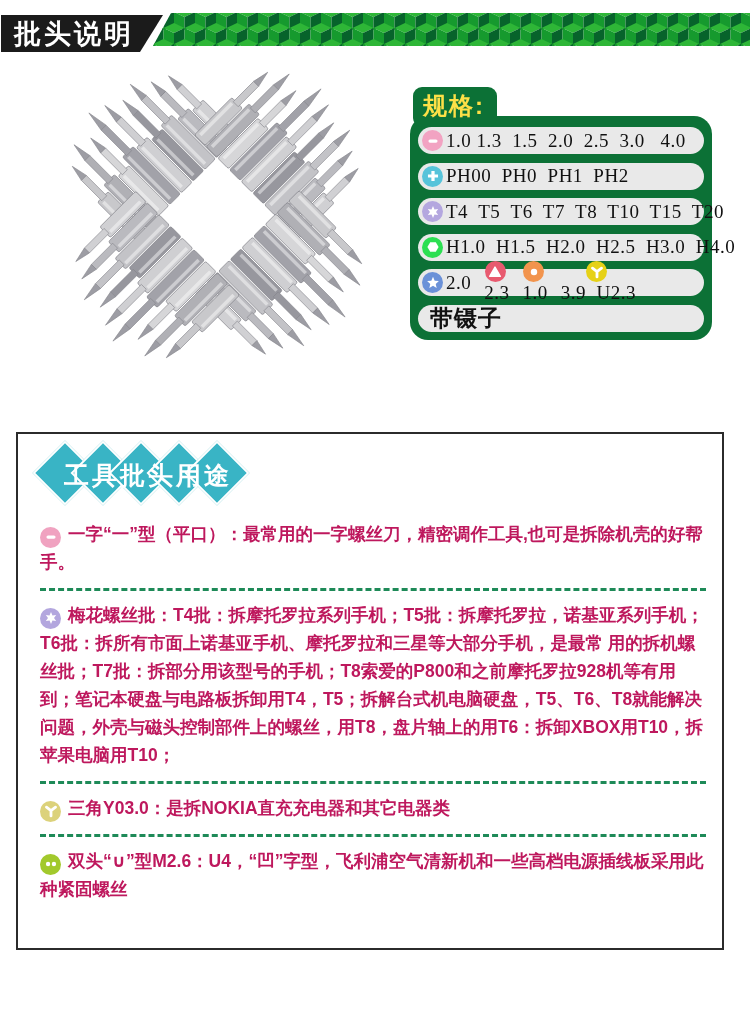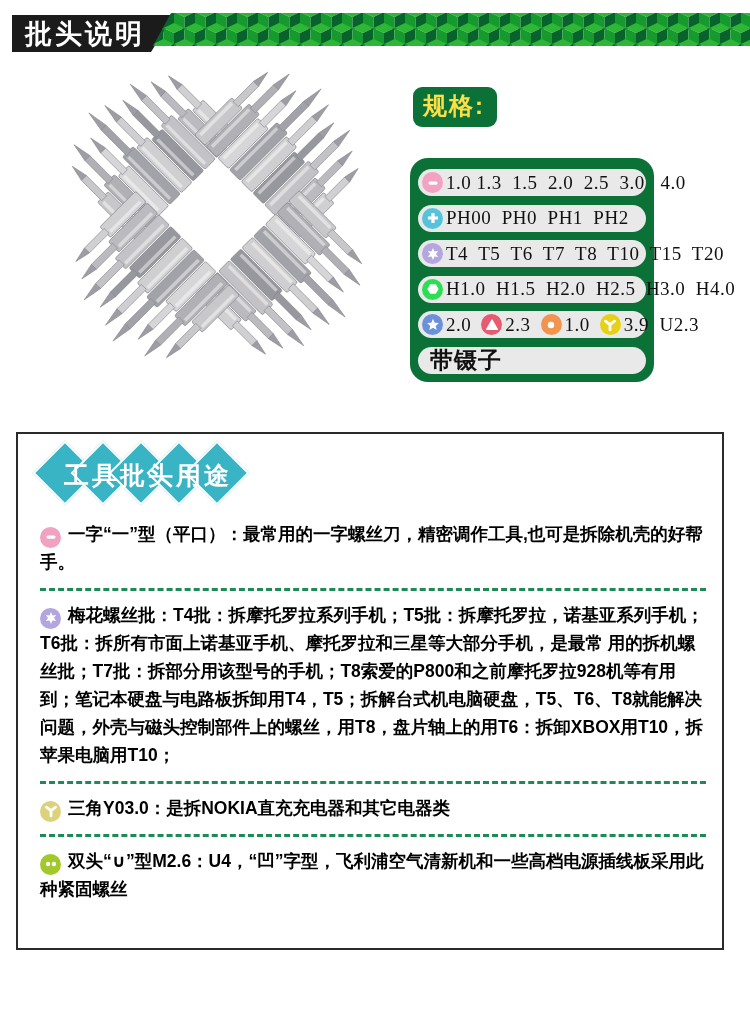--- a/index.html
+++ b/index.html
@@ -1,59 +1,59 @@
 <!DOCTYPE html>
 <html><head>
 <meta charset="utf-8">
 <style>
   html,body{margin:0;padding:0;background:#ffffff;}
   .page{position:relative;width:750px;height:1018px;background:#fff;overflow:hidden;
         font-family:"Liberation Sans","DejaVu Sans",sans-serif;}
 
   
-  .header-badge{position:absolute;left:12px;top:15px;width:162px;height:37px;background:#1b1b1b;
+  .header-badge{position:absolute;left:1px;top:15px;width:162px;height:37px;background:#1b1b1b;
     clip-path:polygon(0 0,100% 0,calc(100% - 23px) 100%,0 100%);
     display:flex;align-items:center;}
   .header-badge span{color:#fff;font-size:27px;font-weight:bold;letter-spacing:3px;padding-left:13px;}
   .header-strip{position:absolute;left:153px;top:13px;width:597px;height:33px;overflow:hidden;
     clip-path:polygon(18px 0,100% 0,100% 100%,0 100%);}
 
   
   .photo{position:absolute;left:28px;top:64px;width:368px;height:300px;}
 
   
   .spec-label{position:absolute;left:413px;top:87px;background:#0c7136;color:#fde047;
     font-size:24px;font-weight:bold;padding:3px 12px 5px 10px;border-radius:9px;letter-spacing:2px;z-index:2;}
-  .spec-panel{position:absolute;left:410px;top:116px;width:244px;height:224px;background:#0c7136;
+  .spec-panel{position:absolute;left:410px;top:116px;width:302px;height:224px;background:#0c7136;
     border-radius:18px;box-sizing:border-box;padding:11px 8px 8px 8px;z-index:1;
-    display:flex;flex-direction:column;justify-content:space-between;margin-top:42px;}
+    display:flex;flex-direction:column;justify-content:space-between;}
   .pill{height:27px;background:#e9e9e9;border-radius:14px;display:flex;align-items:center;
     padding:0 8px 0 4px;box-sizing:border-box;white-space:pre;}
   .pill .seg{display:flex;align-items:center;}
-  .pill .seg + .seg{margin-left:10px;}
+  .pill .seg + .seg{margin-left:10px;flex-direction:column;}
   .pill .txt{font-family:"Liberation Serif","DejaVu Serif",serif;font-size:19px;color:#111;
     margin-left:3px;letter-spacing:.5px;}
   .pill .txt.cn{font-family:Liberation Sans, sans-serif;font-size:23px;
     font-weight:bold;letter-spacing:1px;margin-left:8px;}
   .cicon{width:21px;height:21px;border-radius:50%;display:inline-flex;align-items:center;
     justify-content:center;flex:0 0 21px;}
   .cicon svg{width:14px;height:14px;display:block;}
 
   
   .usage-box{position:absolute;left:16px;top:432px;width:708px;height:518px;box-sizing:border-box;
     border:2px solid #2b2b2b;background:#fff;}
   .usage-title-wrap{position:relative;height:66px;margin:8px 0 0 24px;}
   .diamond{position:absolute;top:8px;width:46px;height:46px;background:#39b4c5;
     transform:rotate(45deg);border:2px solid #fff;box-sizing:border-box;}
   .usage-title{position:absolute;left:22px;top:17px;color:#fff;font-size:25px;font-weight:bold;
     letter-spacing:3px;z-index:2;}
   .bullets{margin:2px 16px 0 22px;}
   .bullet{padding:10px 0 12px 0;}
   .bullet + .bullet{border-top:3px dashed #1e8a58;}
-  .bullet p{margin:0;font-size:17.5px;line-height:28px;font-weight:bold;color:#000000;}
+  .bullet p{margin:0;font-size:17.5px;line-height:28px;font-weight:bold;color:#be185d;}
   .bullet .cicon{vertical-align:-4px;margin-right:7px;}
 </style>
 </head>
 <body>
 
 <div class="page">
 
   <div class="header-badge">
     <span>批头说明</span>
   </div>

